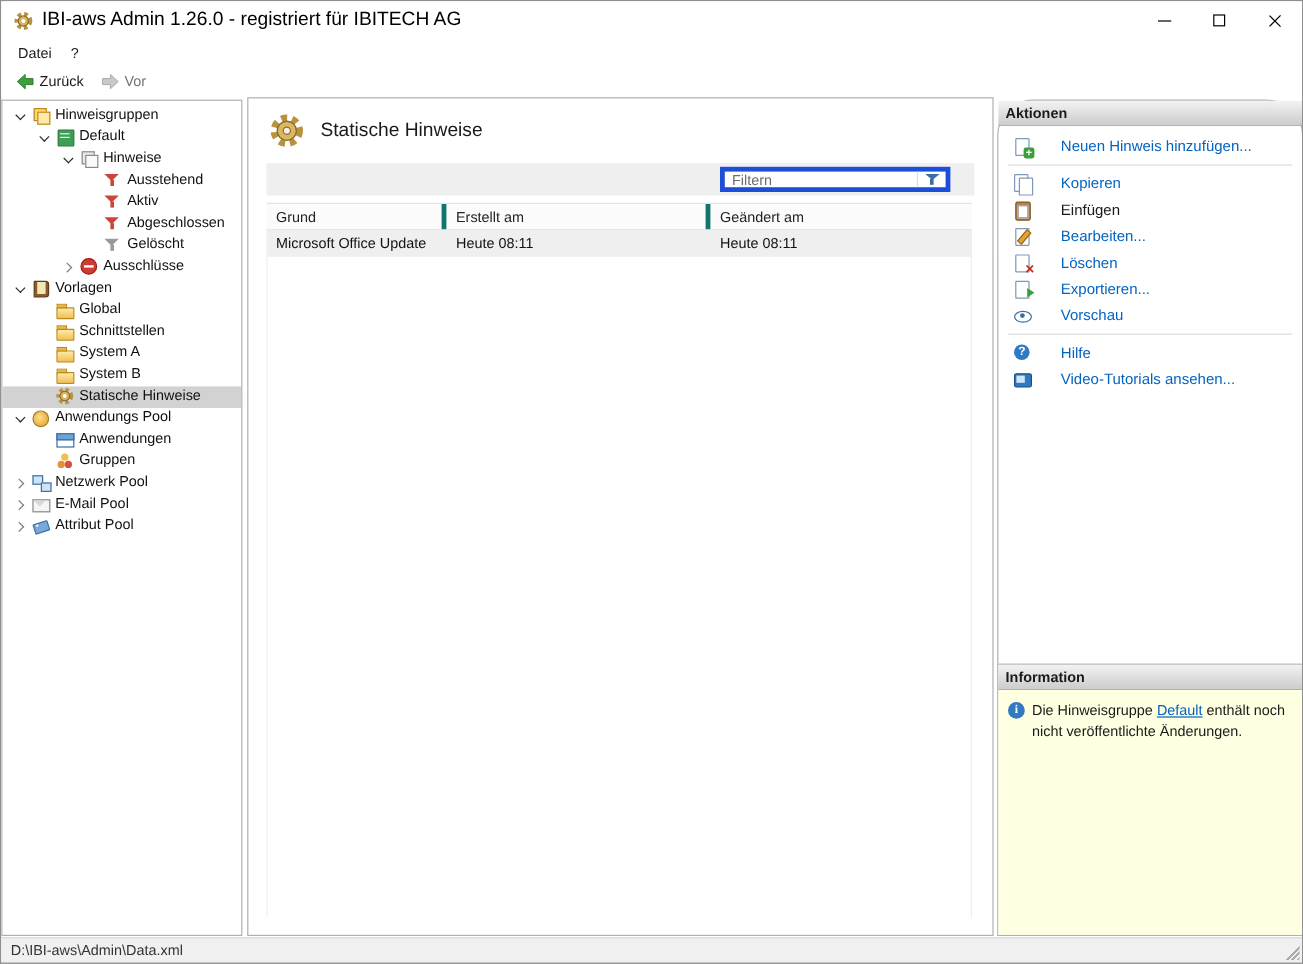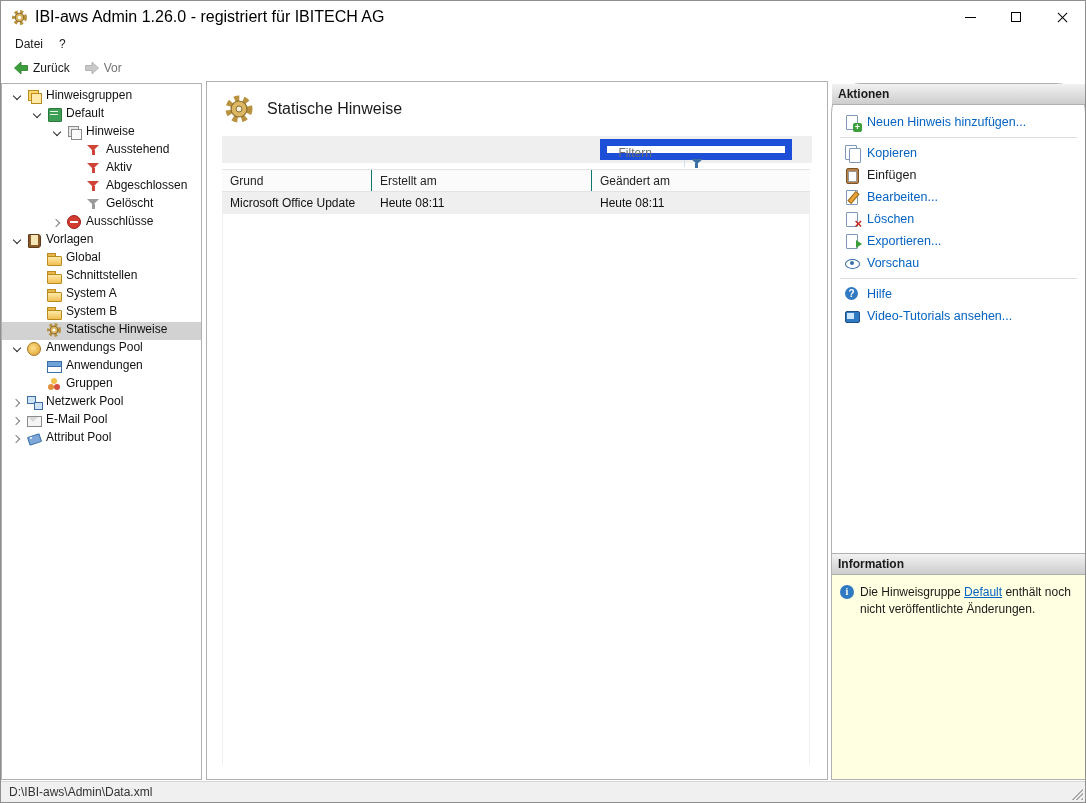--- a/index.html
+++ b/index.html
@@ -104,43 +104,43 @@
       background:#7da7d9; border:1px solid #3a6ea5; transform:rotate(-18deg); border-radius:1px; }
   .ic-tag::after { content:""; position:absolute; left:4px; top:7px; width:2px; height:2px;
       background:#fff; border-radius:50%; }
 
   
   .main-header { height:54px; display:flex; align-items:center; gap:13px; padding-left:17px; }
   .main-title { font-size:16px; color:#1a1a1a; }
   .filter-band { margin:0 15px; height:27px; background:#efefef; display:flex;
       align-items:center; justify-content:flex-end; padding-right:20px; }
   .filter-box { display:flex; align-items:center; width:192px; height:21px; background:#fff;
-      border:7px solid #1d4ed8;flex-direction:column; }
+      border:4px solid #1d4ed8; }
   .filter-input { flex:1; min-width:0; border:none; outline:none; font-size:12px; padding:0 6px; color:#333;
       font-family:"Liberation Sans", sans-serif; background:transparent; }
   .filter-input::placeholder { color:#6d6d6d; }
   .filter-funnel { width:24px; height:100%; border-left:1px solid #cfe0f0;
       display:flex; align-items:center; justify-content:center; }
   .funnel-glyph { position:relative; width:14px; height:14px; }
   .funnel-glyph::before { content:""; position:absolute; left:1px; top:2px;
       border-left:6px solid transparent; border-right:6px solid transparent; border-top:5px solid #3a6ea5; }
   .funnel-glyph::after { content:""; position:absolute; left:5.5px; top:6px; width:3px; height:5px; background:#3a6ea5; }
   .grid { position:absolute; top:87px; left:15px; right:17px; bottom:14px;
       display:flex; flex-direction:column; }
   .grid-header { display:flex; height:23px; background:#fbfbfb;
       border-top:1px solid #e3e3e3; border-bottom:1px solid #e3e3e3; font-size:12px; color:#222; }
-  .gc { padding:4px 8px; border-right:1px solid #0f766e; overflow:hidden; white-space:nowrap; }
+  .gc { padding:4px 8px; border-right:4px solid #0f766e; overflow:hidden; white-space:nowrap; }
   .c1 { width:150px; } .c2 { width:220px; } .c3 { flex:1; border-right:none; }
   .grid-row { display:flex; height:22px; background:#efefef; font-size:12px; color:#111; }
   .grid-row .gc { border-right:none; padding-top:4px; }
   .grid-body { flex:1; border-left:1px solid #f0f0f0; border-right:1px solid #f0f0f0; }
 
   
   .actions-list { padding-top:6px; }
-  .action-item { display:flex; align-items:center; gap:7px; height:22px; padding-left:12px;
+  .action-item { display:flex; align-items:center; gap:24px; height:22px; padding-left:12px;
       font-size:12.5px; color:#0563c1; cursor:pointer; white-space:nowrap; }
   .action-item.disabled { color:#1a1a1a; cursor:default; }
   .action-sep { height:1px; background:#dcdcdc; margin:4px 8px; }
   .grip-dots { position:absolute; bottom:1px; left:0; right:0; text-align:center;
       color:#555; font-size:11px; letter-spacing:2px; line-height:8px; }
 
   .ai { width:16px; height:16px; position:relative; flex:none; }
   .ai-add::before,.ai-copy::before,.ai-edit::before,.ai-del::before,.ai-exp::before {
       content:""; position:absolute; left:2px; top:1px; width:10px; height:13px;
       background:#fff; border:1px solid #7d98b8; border-radius:1px; }

